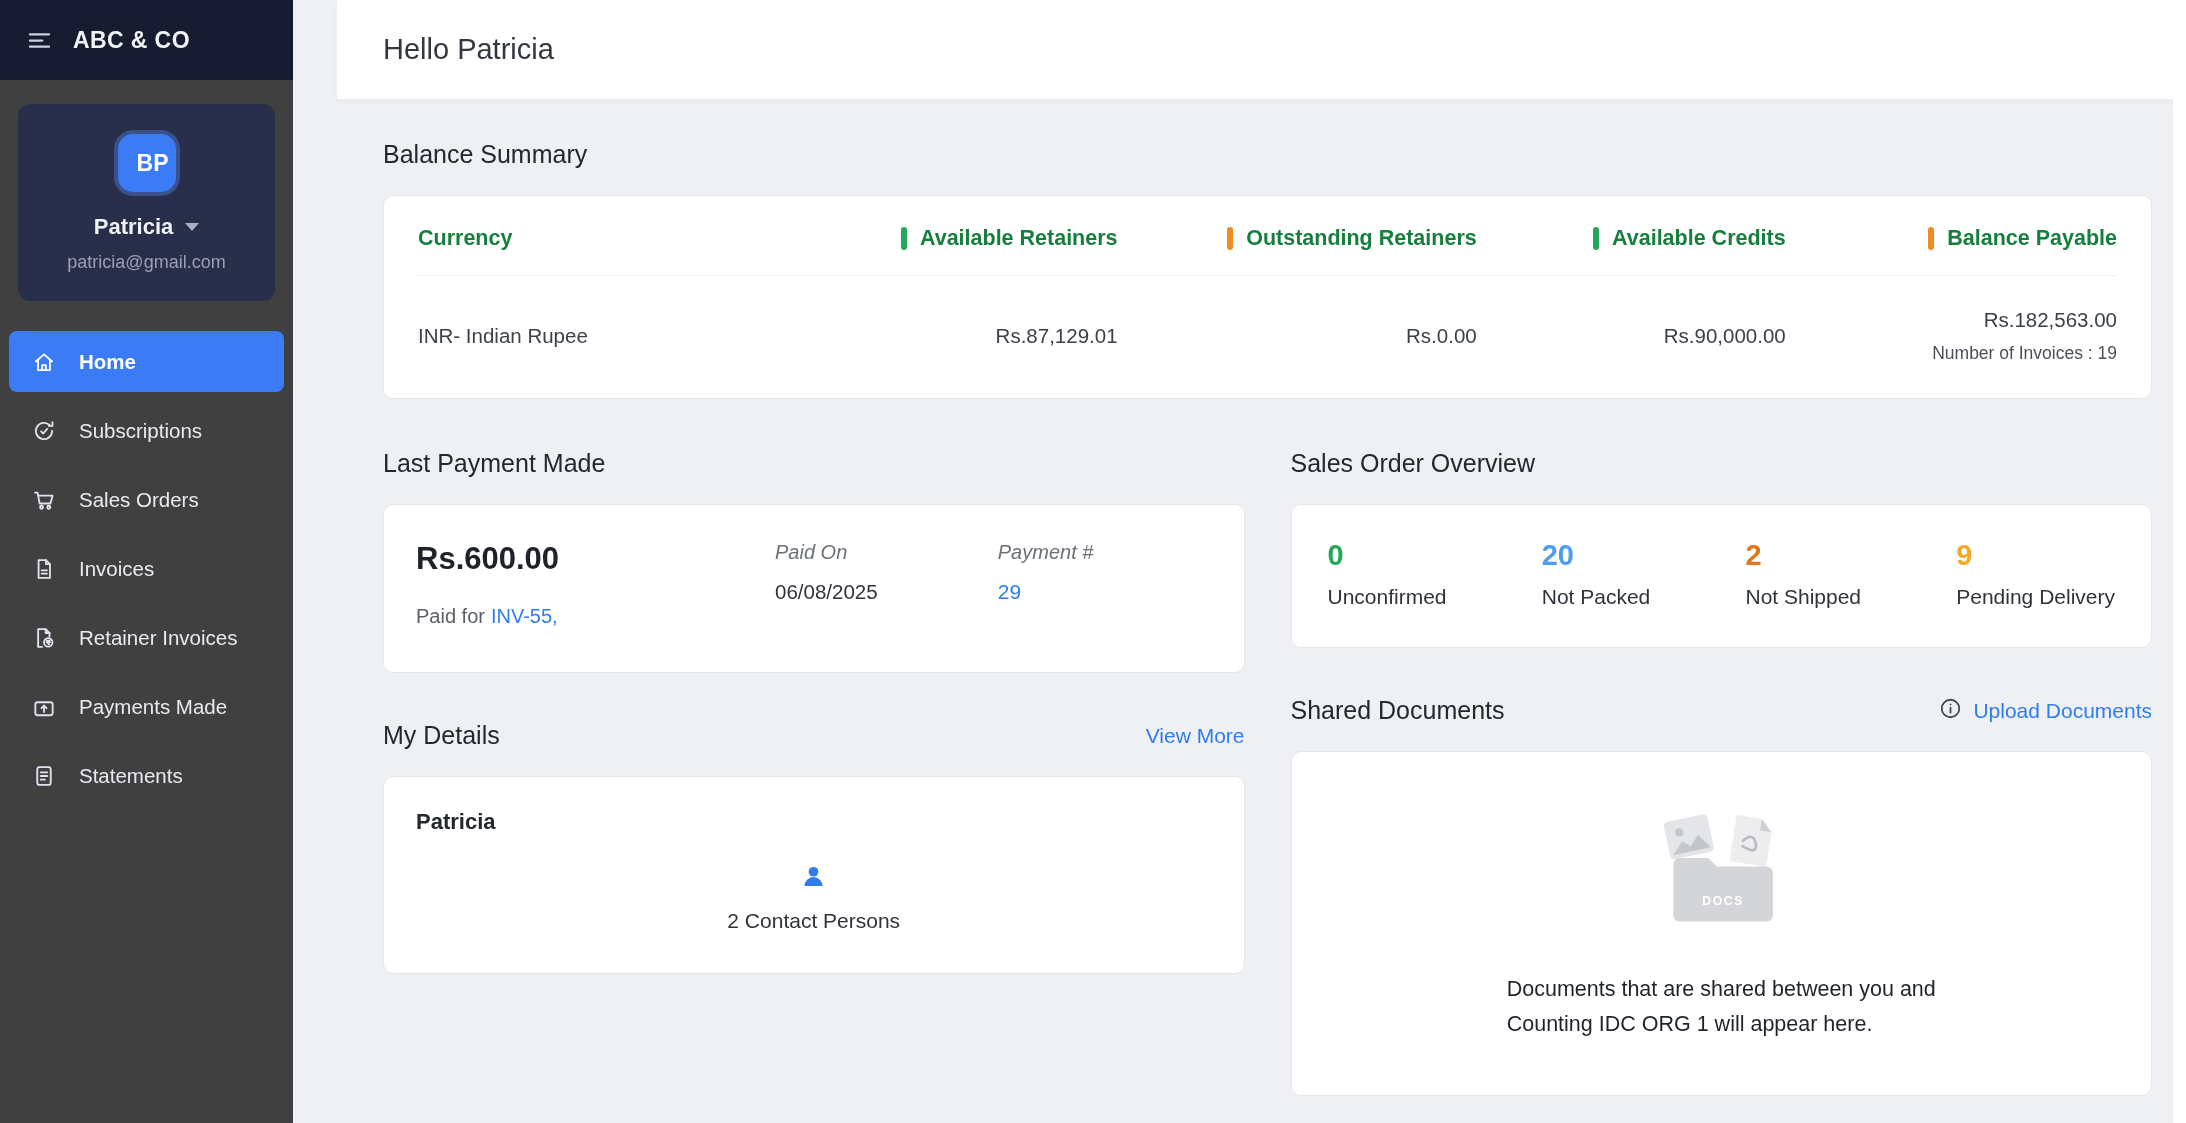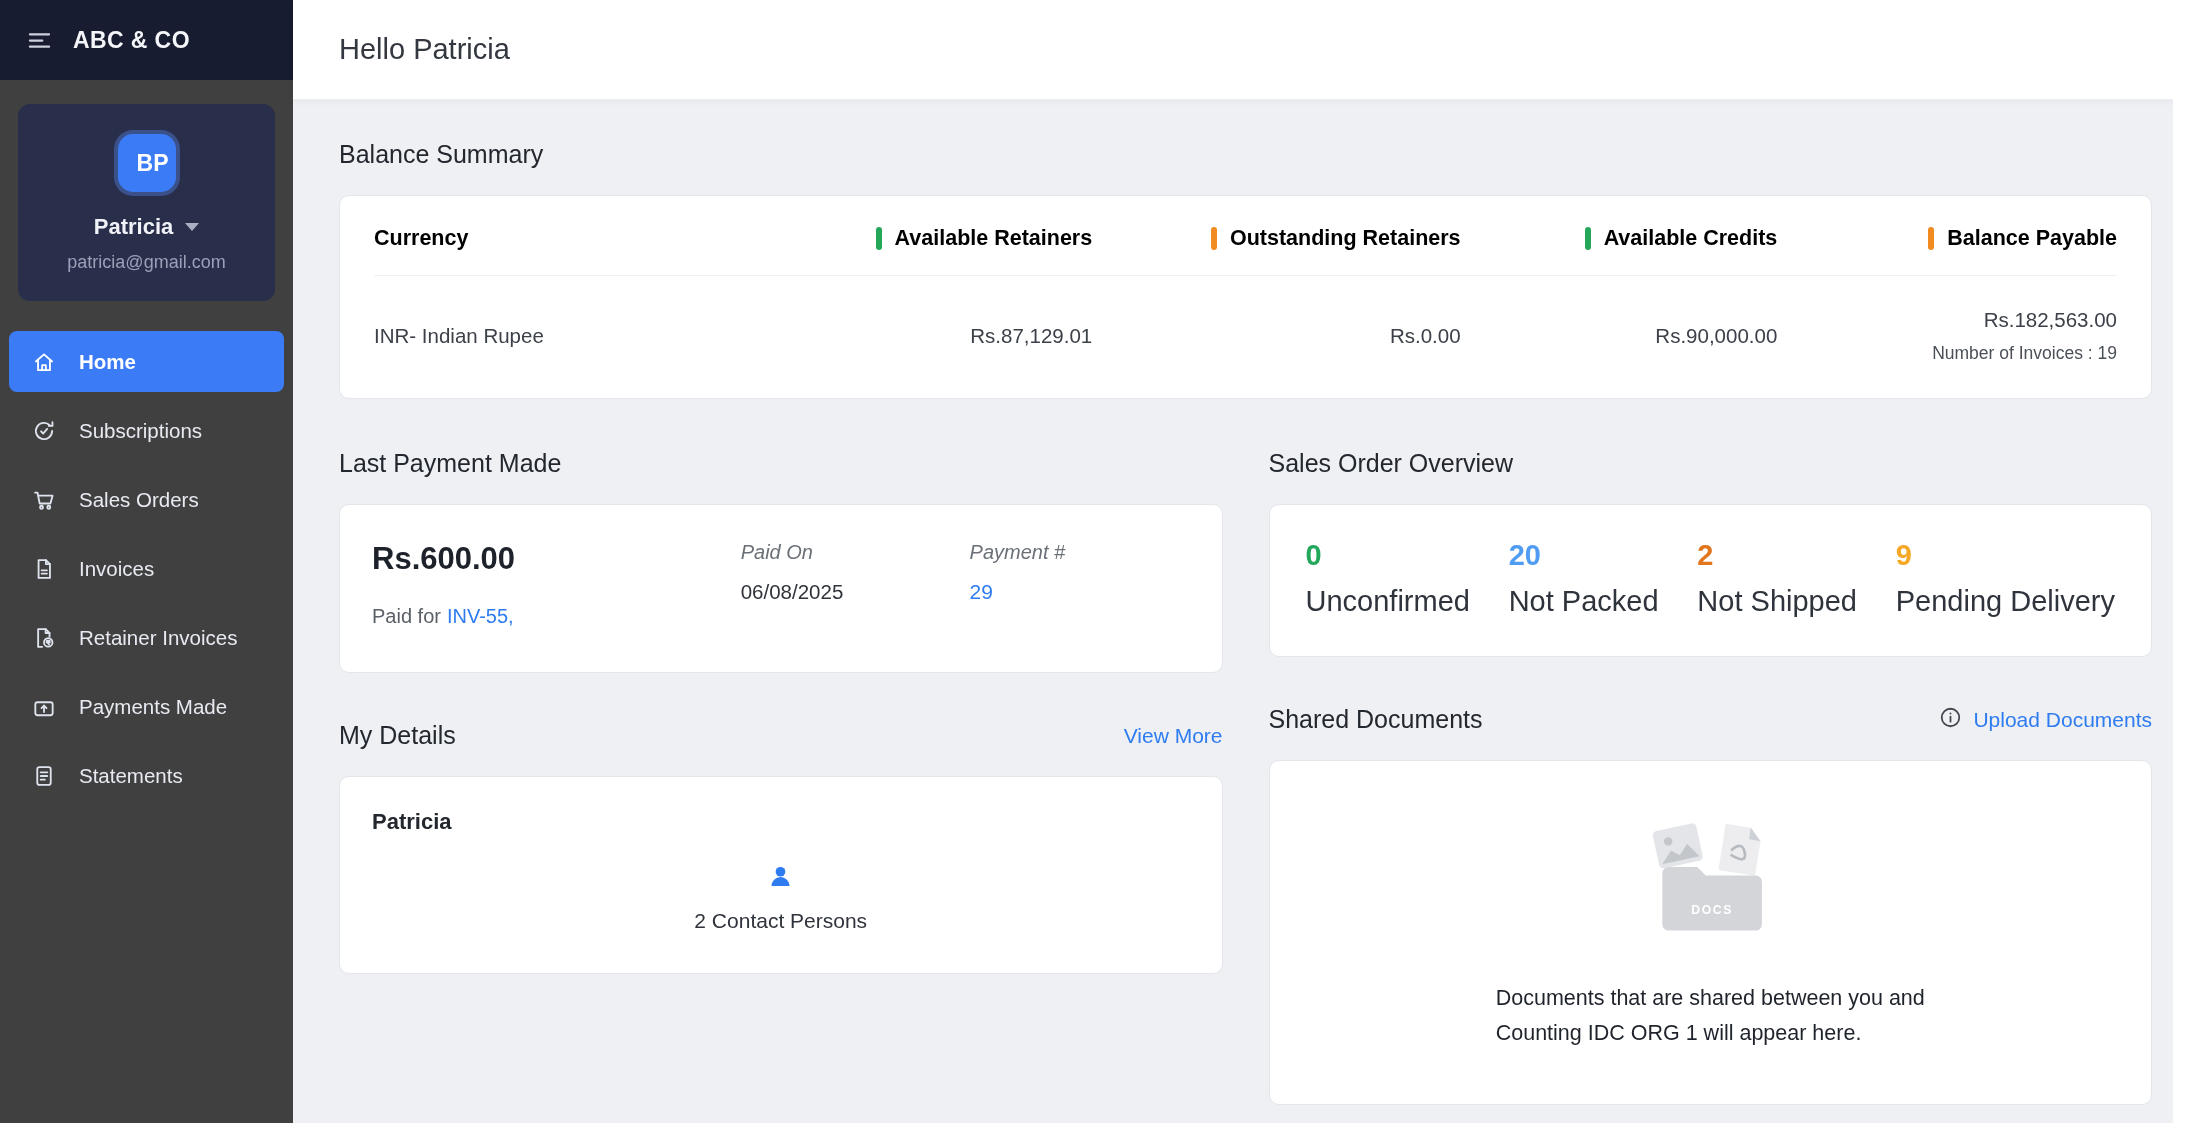--- a/index.html
+++ b/index.html
@@ -51,21 +51,21 @@
     display: flex; align-items: center; gap: 22px;
     height: 61px; padding: 0 22px; border-radius: 8px;
     font-size: 20.5px; color: #e8eaf2; cursor: pointer;
   }
   .nav-item .nav-icon { display: inline-flex; }
   .nav-item.active { background: #3b7cf6; font-weight: 600; color: #ffffff; }
   .nav-icon svg { stroke: #dfe3ee; }
   .nav-item.active .nav-icon svg { stroke: #ffffff; }
 
   
-  .main { flex: 1; display: flex; flex-direction: column; position: relative; min-width: 0; }
+  .main { flex: 1; display: flex; flex-direction: column; position: relative; min-width: 0; padding-left: 44px; }
   .topbar {
     height: 100px; flex-shrink: 0; background: #ffffff;
     display: flex; align-items: center; padding: 0 46px;
     border-bottom: 1px solid #eceef1;
     box-shadow: 0 2px 6px rgba(20,30,50,.04);
     z-index: 2;
   }
   .greeting { font-size: 29px; font-weight: 500; color: #33373f; }
 
   .content { flex: 1; padding: 40px 34px 0 46px; overflow: hidden; }
@@ -74,21 +74,21 @@
   .card {
     background: #ffffff; border: 1px solid #e3e6ea; border-radius: 10px;
   }
 
   
   .balance-card { margin-top: 26px; padding: 30px 34px 34px; }
   .bs-row { display: grid; grid-template-columns: 1.35fr 1.05fr 1.18fr 1fr 1.08fr; column-gap: 30px; }
   .bs-head { padding-bottom: 24px; border-bottom: 1px solid #f0f1f4; }
   .bs-cell { display: flex; align-items: center; justify-content: flex-end; text-align: right; }
   .bs-cell.first { justify-content: flex-start; text-align: left; }
-  .bs-head .bs-cell { gap: 13px; font-size: 21.5px; font-weight: 700; color: #000000; }
+  .bs-head .bs-cell { gap: 13px; font-size: 21.5px; font-weight: 700; color: #15803d; }
   .bar { width: 6px; height: 23px; border-radius: 3px; flex-shrink: 0; }
   .bar.green { background: #25a75a; }
   .bar.orange { background: #f18a1f; }
   .bs-values { padding-top: 32px; font-size: 20.5px; color: #3c4149; }
   .bs-cell.stack { flex-direction: column; align-items: flex-end; justify-content: flex-start; }
   .bs-note { margin-top: 11px; font-size: 17.5px; color: #4b5058; }
 
   
   .columns { display: grid; grid-template-columns: 1fr 1fr; column-gap: 46px; margin-top: 50px; align-items: start; }
   .col { min-width: 0; }
@@ -102,21 +102,21 @@
   .lp-amount { font-size: 31px; font-weight: 700; color: #1e222a; }
   .lp-paidfor { margin-top: 28px; font-size: 20px; color: #5b6068; }
   .lp-paidfor .link { font-size: 20px; margin-left: 6px; }
   .lp-col { flex: 1; }
   .lp-label { font-size: 20px; color: #6a7077; font-style: italic; }
   .lp-value { margin-top: 16px; font-size: 20.5px; color: #2f333b; }
 
   
   .so-card { padding: 34px 36px 38px; display: flex; justify-content: space-between; }
   .so-num { font-size: 29px; font-weight: 600; }
-  .so-label { margin-top: 13px; font-size: 29px; color: #2f333b; }
+  .so-label { margin-top: 13px; font-size: 21px; color: #2f333b; }
   .c-green { color: #21a85a; }
   .c-blue { color: #4f9cf2; }
   .c-orange { color: #e2761c; }
   .c-amber { color: #f4a825; }
 
   
   .md-card { padding: 32px 32px 40px; }
   .md-name { font-size: 22px; font-weight: 700; color: #23272e; }
   .md-contact-row { margin-top: 28px; display: flex; align-items: center; gap: 14px; font-size: 21px; color: #2f333b; flex-direction: column; }
 

